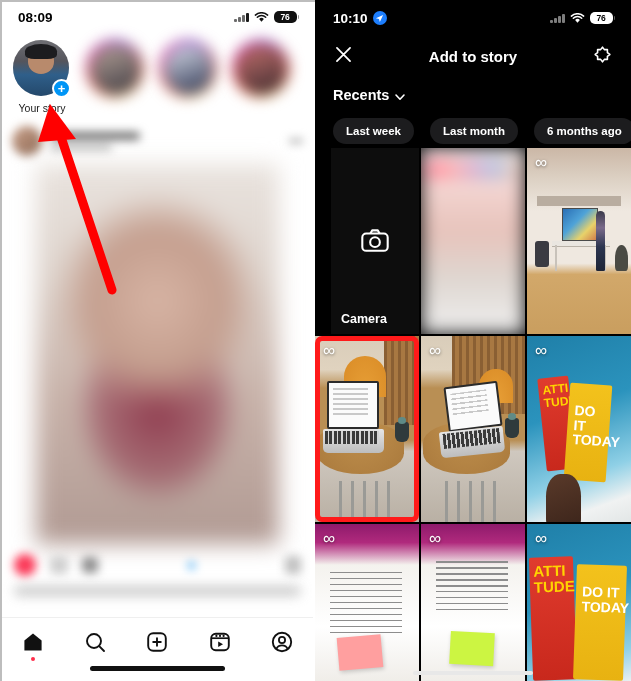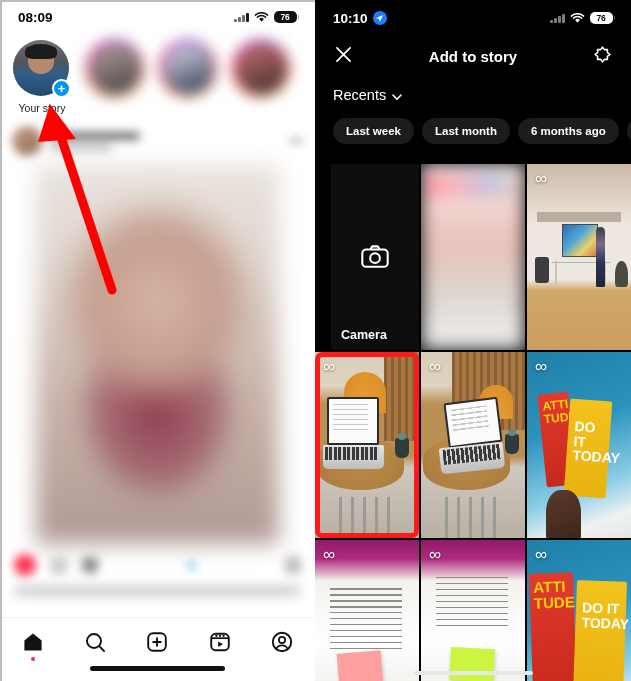--- a/index.html
+++ b/index.html
@@ -141,27 +141,27 @@
   .r-header {
     height:40px; display:flex; align-items:center; justify-content:space-between;
     padding:0 18px;
   }
   .r-title { font-size:15px; font-weight:bold; }
 
   .r-subbar {
     height:38px; display:flex; align-items:center; justify-content:space-between;
     padding:0 14px 0 18px;
   }
-  .recents { display:flex; align-items:flex-end; gap:5px; font-size:14.5px; font-weight:normal; }
+  .recents { display:flex; align-items:flex-end; gap:5px; font-size:14.5px; font-weight:bold; }
   .select-btn {
     display:flex; align-items:center; gap:6px; background:#1c1c1e;
     border-radius:16px; padding:6px 13px; font-size:12px; font-weight:bold;
   }
 
-  .chips { display:flex; gap:8px; padding:4px 0 20px 18px; }
+  .chips { display:flex; gap:16px; padding:4px 0 4px 18px; }
   .chip { background:#1c1c1e; border-radius:16px; padding:7px 13px;
           font-size:11.5px; font-weight:bold; white-space:nowrap; }
 
   .grid { display:grid; grid-template-columns:repeat(3,1fr); gap:2px; }
   .cell { position:relative; height:186px; overflow:hidden; background:#111; }
   .inf { position:absolute; top:6px; left:8px; font-size:17px; color:#fff;
          line-height:1; text-shadow:0 1px 3px rgba(0,0,0,.5); z-index:3; }
   .cam-cell { background:#0d0d0d; display:flex; align-items:center; justify-content:center;margin-left:16px; }
   .cam-label { position:absolute; left:10px; bottom:8px; font-size:12.5px; font-weight:bold; }
   .sel-border {

